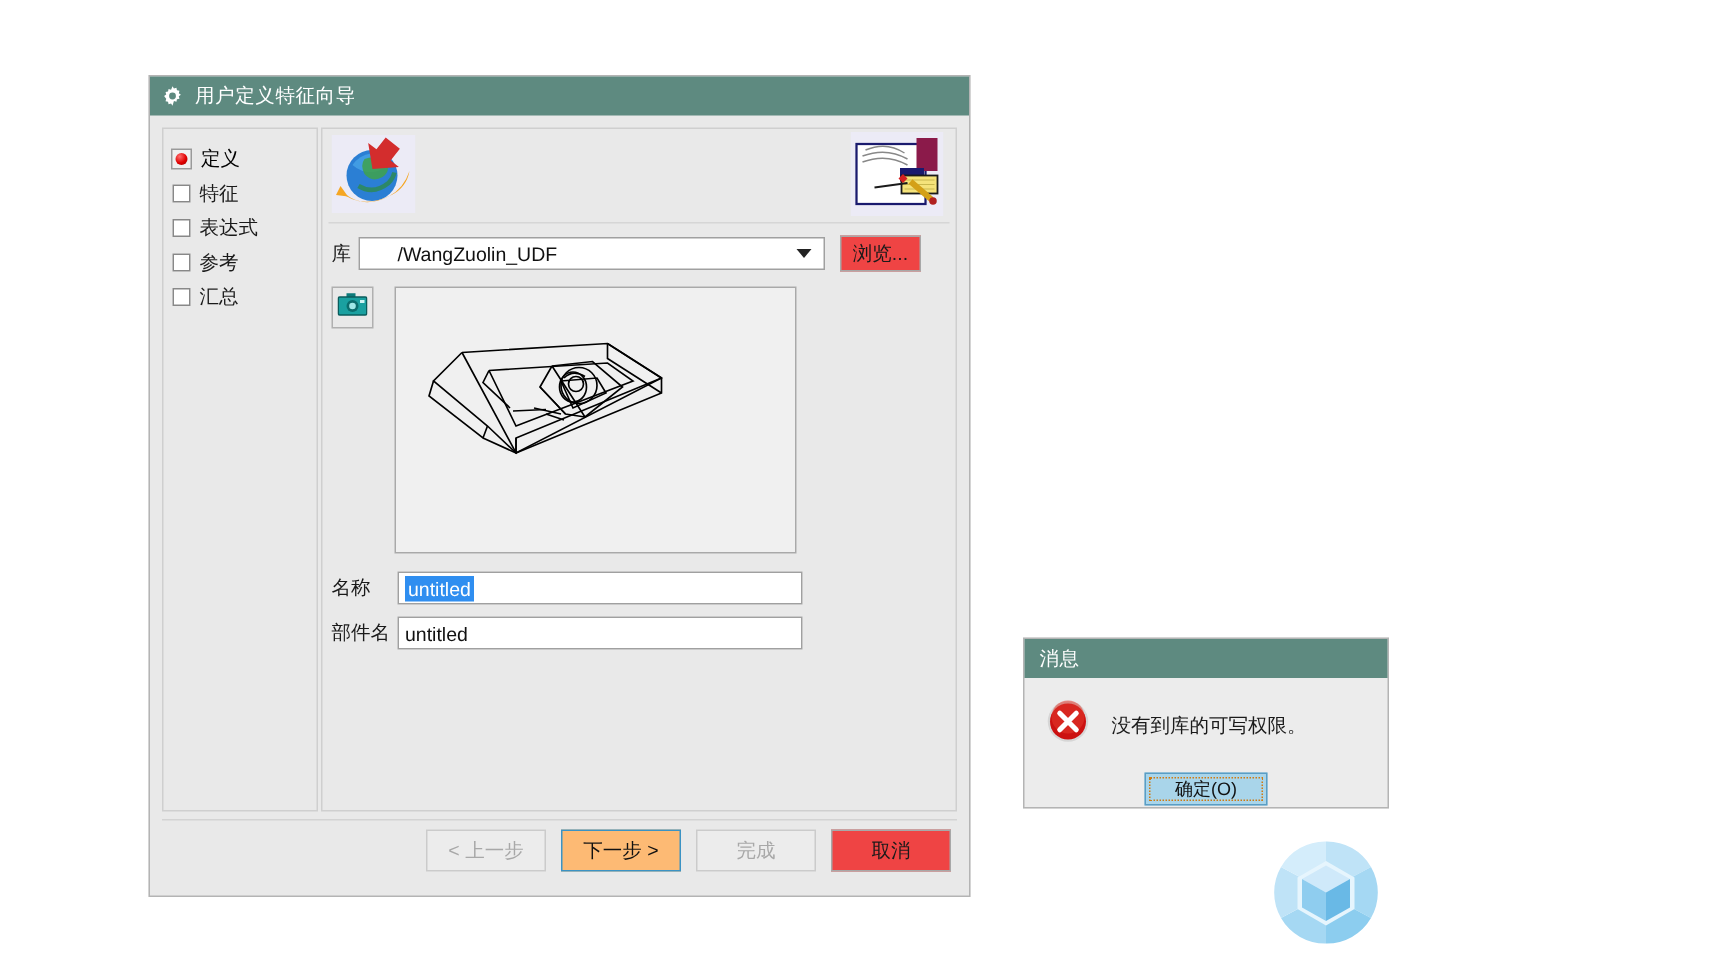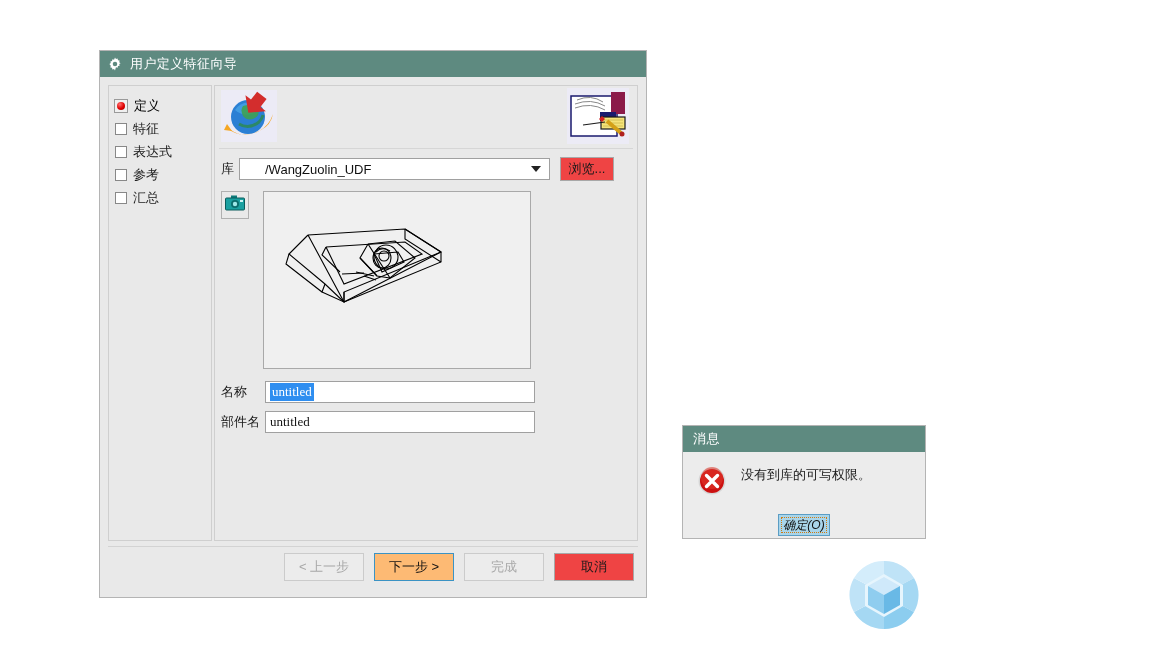--- a/index.html
+++ b/index.html
@@ -223,21 +223,20 @@
     width: 270px;
     height: 22px;
     background: #ffffff;
     border: 1px solid #a0a0a0;
     box-sizing: border-box;
     display: flex;
     align-items: center;
     padding-left: 4px;
     font-size: 13px;
     color: #111;
-    font-family: Liberation Serif, serif;
   }
   .field-input .sel-text {
     background: #2f8ef0;
     color: #ffffff;
     padding: 1px 2px;
   }
 
   
   .wiz-footer {
     position: absolute;
@@ -280,46 +279,45 @@
     box-sizing: border-box;
   }
   #message-dialog .titlebar {
     height: 26px;
     background: #5e8a80;
     padding-left: 10px;
   }
   #message-dialog .title-text { margin-left: 0; }
   .msg-body {
     display: flex;
-    align-items: flex-start;
+    align-items: center;
     padding: 14px 0 0 14px;
   }
   .msg-text {
     font-size: 13px;
     color: #1a1a1a;
     margin-left: 14px;
   }
   .msg-footer {
     display: flex;
     justify-content: center;
     margin-top: 14px;
   }
   .ok-btn {
-    width: 52px;
+    width: 82px;
     height: 22px;
     background: #a9d5ea;
     border: 1px solid #5b9dc4;
     box-sizing: border-box;
     position: relative;
     font-size: 12px;
     color: #111;
     display: flex;
     align-items: center;
     justify-content: center;
-    font-style: italic;
   }
   .ok-btn::after {
     content: "";
     position: absolute;
     left: 2px; right: 2px; top: 2px; bottom: 2px;
     border: 1px dotted #d07a10;
   }
 
   
   #watermark {

